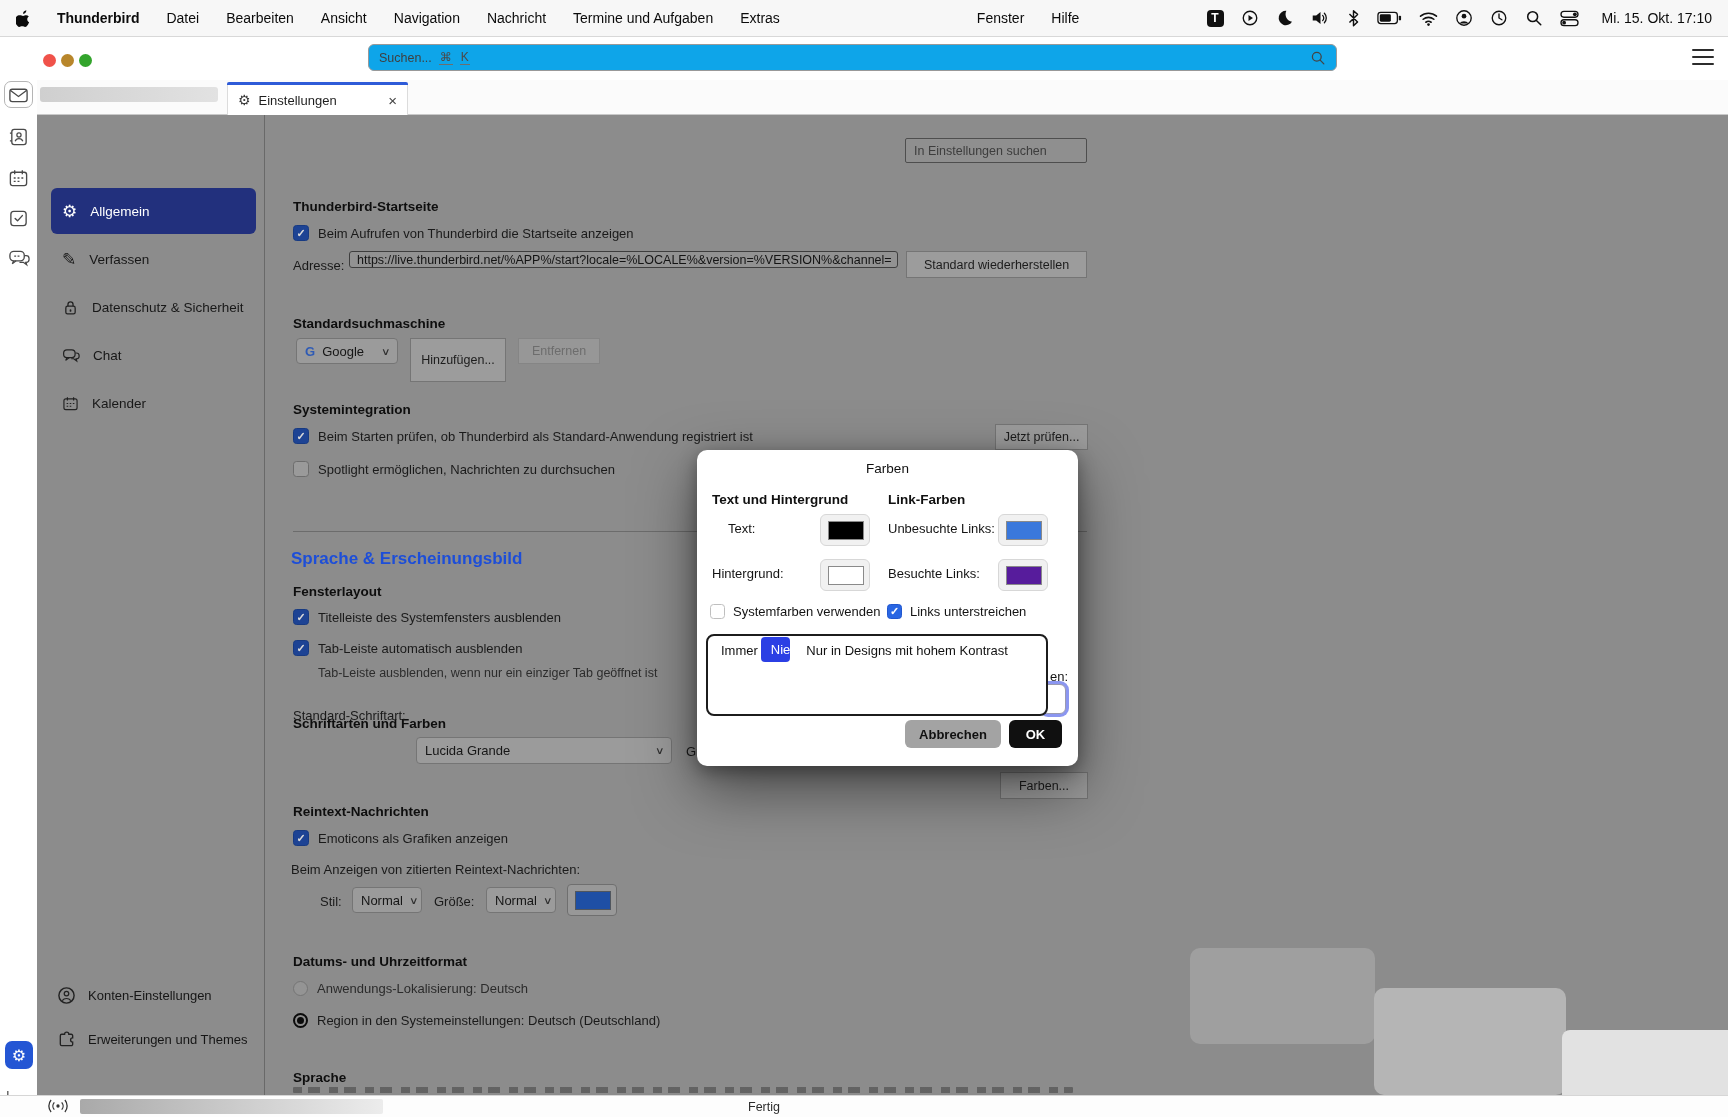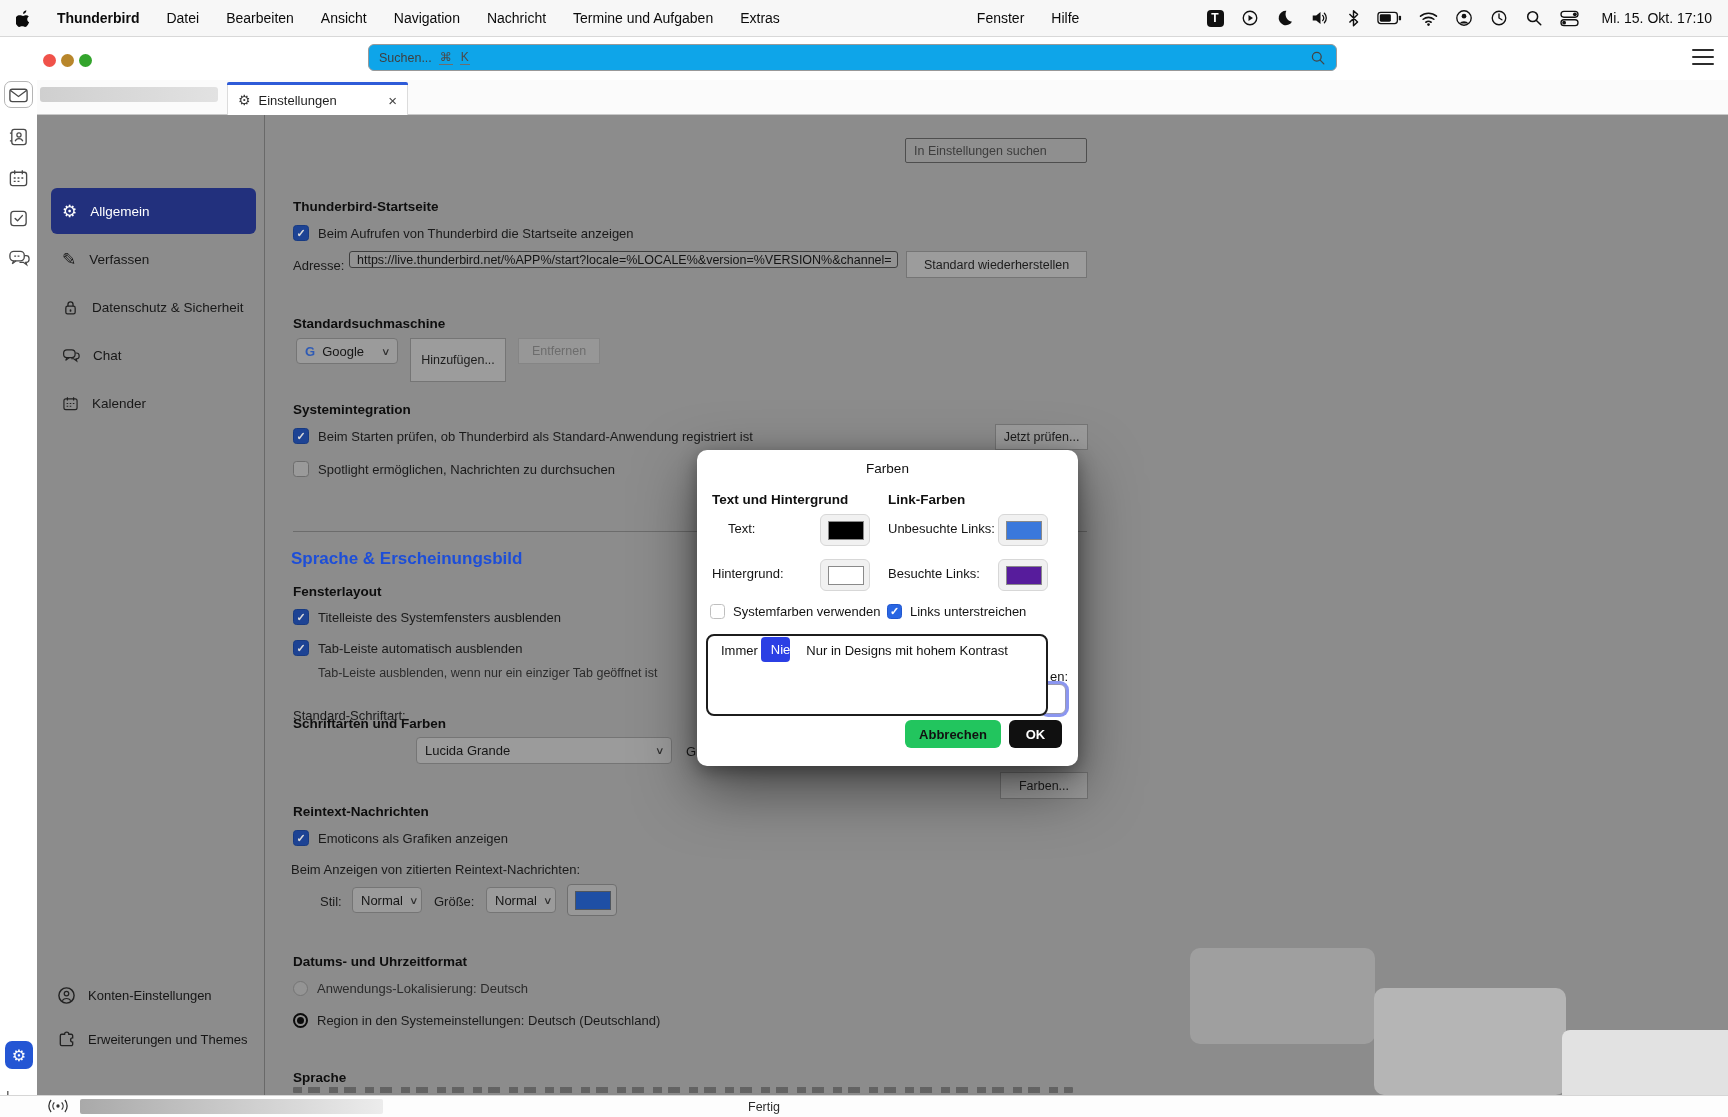--- a/index.html
+++ b/index.html
@@ -96,21 +96,21 @@
   #dialog .cb.on{background:#2966e3;border:1px solid #2157cf;color:#fff}
   #dialog .cb.off{background:#fff;border:1px solid #bfbfbf}
   #frag-select{position:absolute;left:345px;top:234px;width:24px;height:30px;background:#fff;border:1px solid #9a9ab0;
                border-radius:6px;box-sizing:border-box;box-shadow:0 0 0 3px rgba(43,63,228,.55);z-index:1}
   #popup{position:absolute;left:9px;top:184px;width:342px;height:82px;background:#fff;border:2px solid #1c1c1c;
          border-radius:8px;box-sizing:border-box;z-index:5;display:flex;padding:1px 0}
   .popt{height:26px;display:flex;align-items:center;padding-left:13px;font-size:13px;color:#111}
   .popt.sel{background:#2b3fe4;color:#fff;border-radius:4px;margin:0 3px;height:25px;padding-left:10px}
   .dlgbtn{position:absolute;height:28px;border-radius:6px;display:flex;align-items:center;justify-content:center;
           font-size:13px;box-sizing:border-box}
-  #btn-cancel{left:208px;top:270px;width:96px;background:#22c55e;color:#111;font-weight:600}
+  #btn-cancel{left:208px;top:270px;width:96px;background:#a3a3a3;color:#111;font-weight:600}
   #btn-ok{left:312px;top:270px;width:53px;background:#101010;color:#fff;font-weight:700}
   svg{display:block}
 </style>
 </head>
 <body>
 
 <div id="menubar" class="abs">
   <span class="mitem">
     <svg width="14" height="17" viewBox="0 0 16 19">
         <path fill="#0b0b0b" d="M11.8 0c.1 1.1-.3 2.1-1 2.9-.7.8-1.8 1.4-2.8 1.3-.1-1 .4-2.1 1-2.8C9.7.6 10.9.1 11.8 0zM15 13.9c-.4 1-.6 1.5-1.2 2.4-.8 1.3-2 2.8-3.4 2.8-1.3 0-1.6-.8-3.3-.8-1.7 0-2.1.8-3.4.8-1.4 0-2.5-1.4-3.3-2.7-2.3-3.5-1.5-8 .9-9.7C2.4 5.9 3.7 5.9 4.8 5.9c1.2 0 1.9.8 3.3.8 1.3 0 2-.8 3.5-.8 1 0 2.2.4 3.1 1.3-2.7 1.5-2.3 5.2.3 6.7z"></path>

